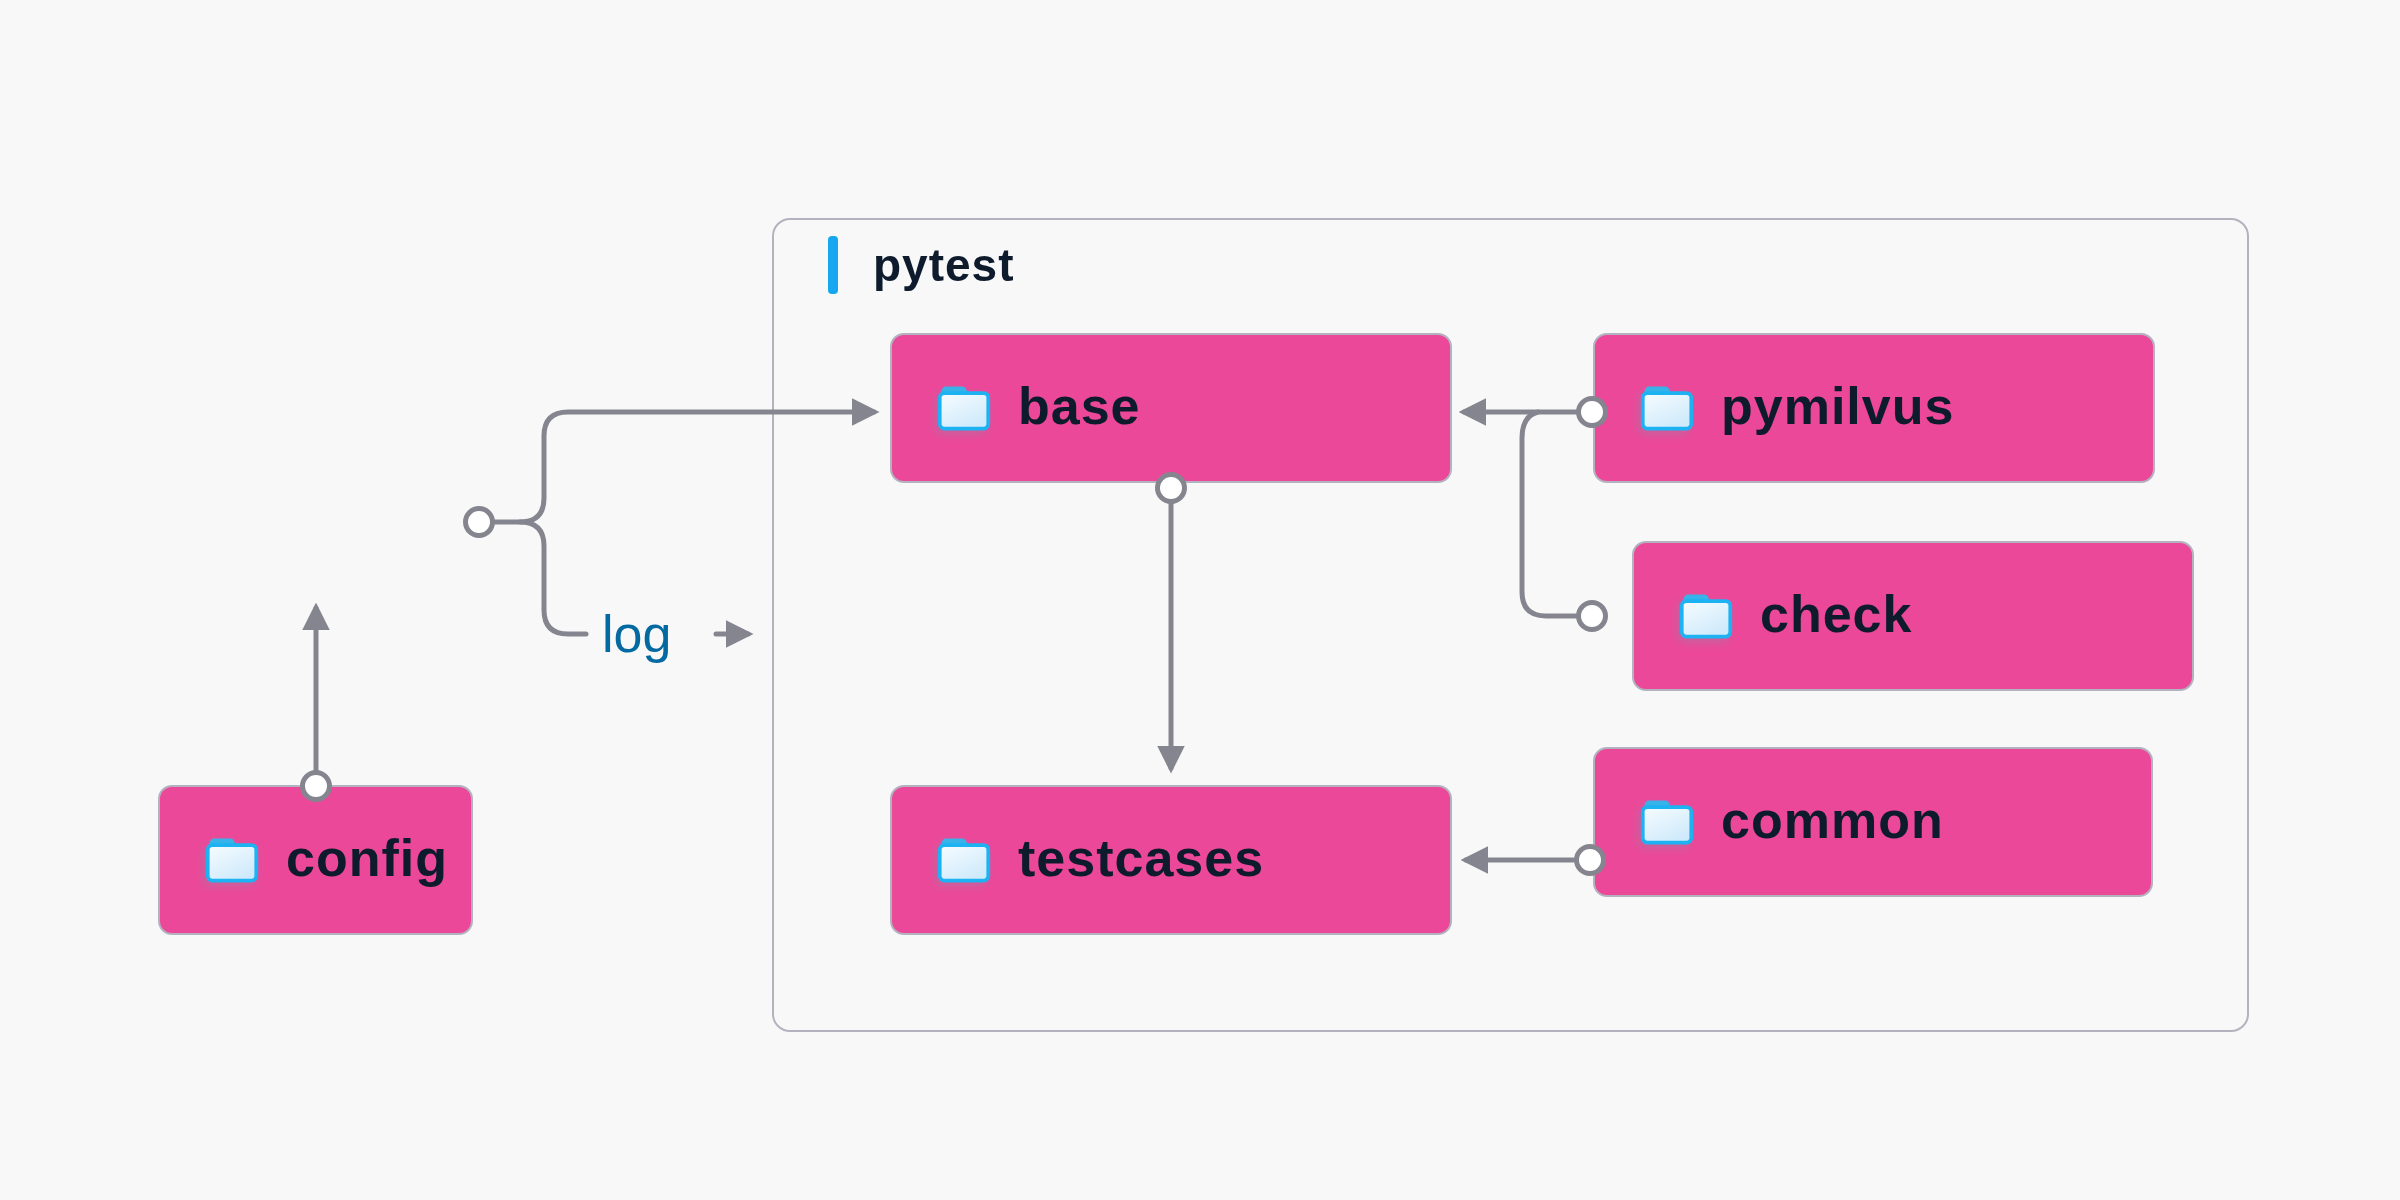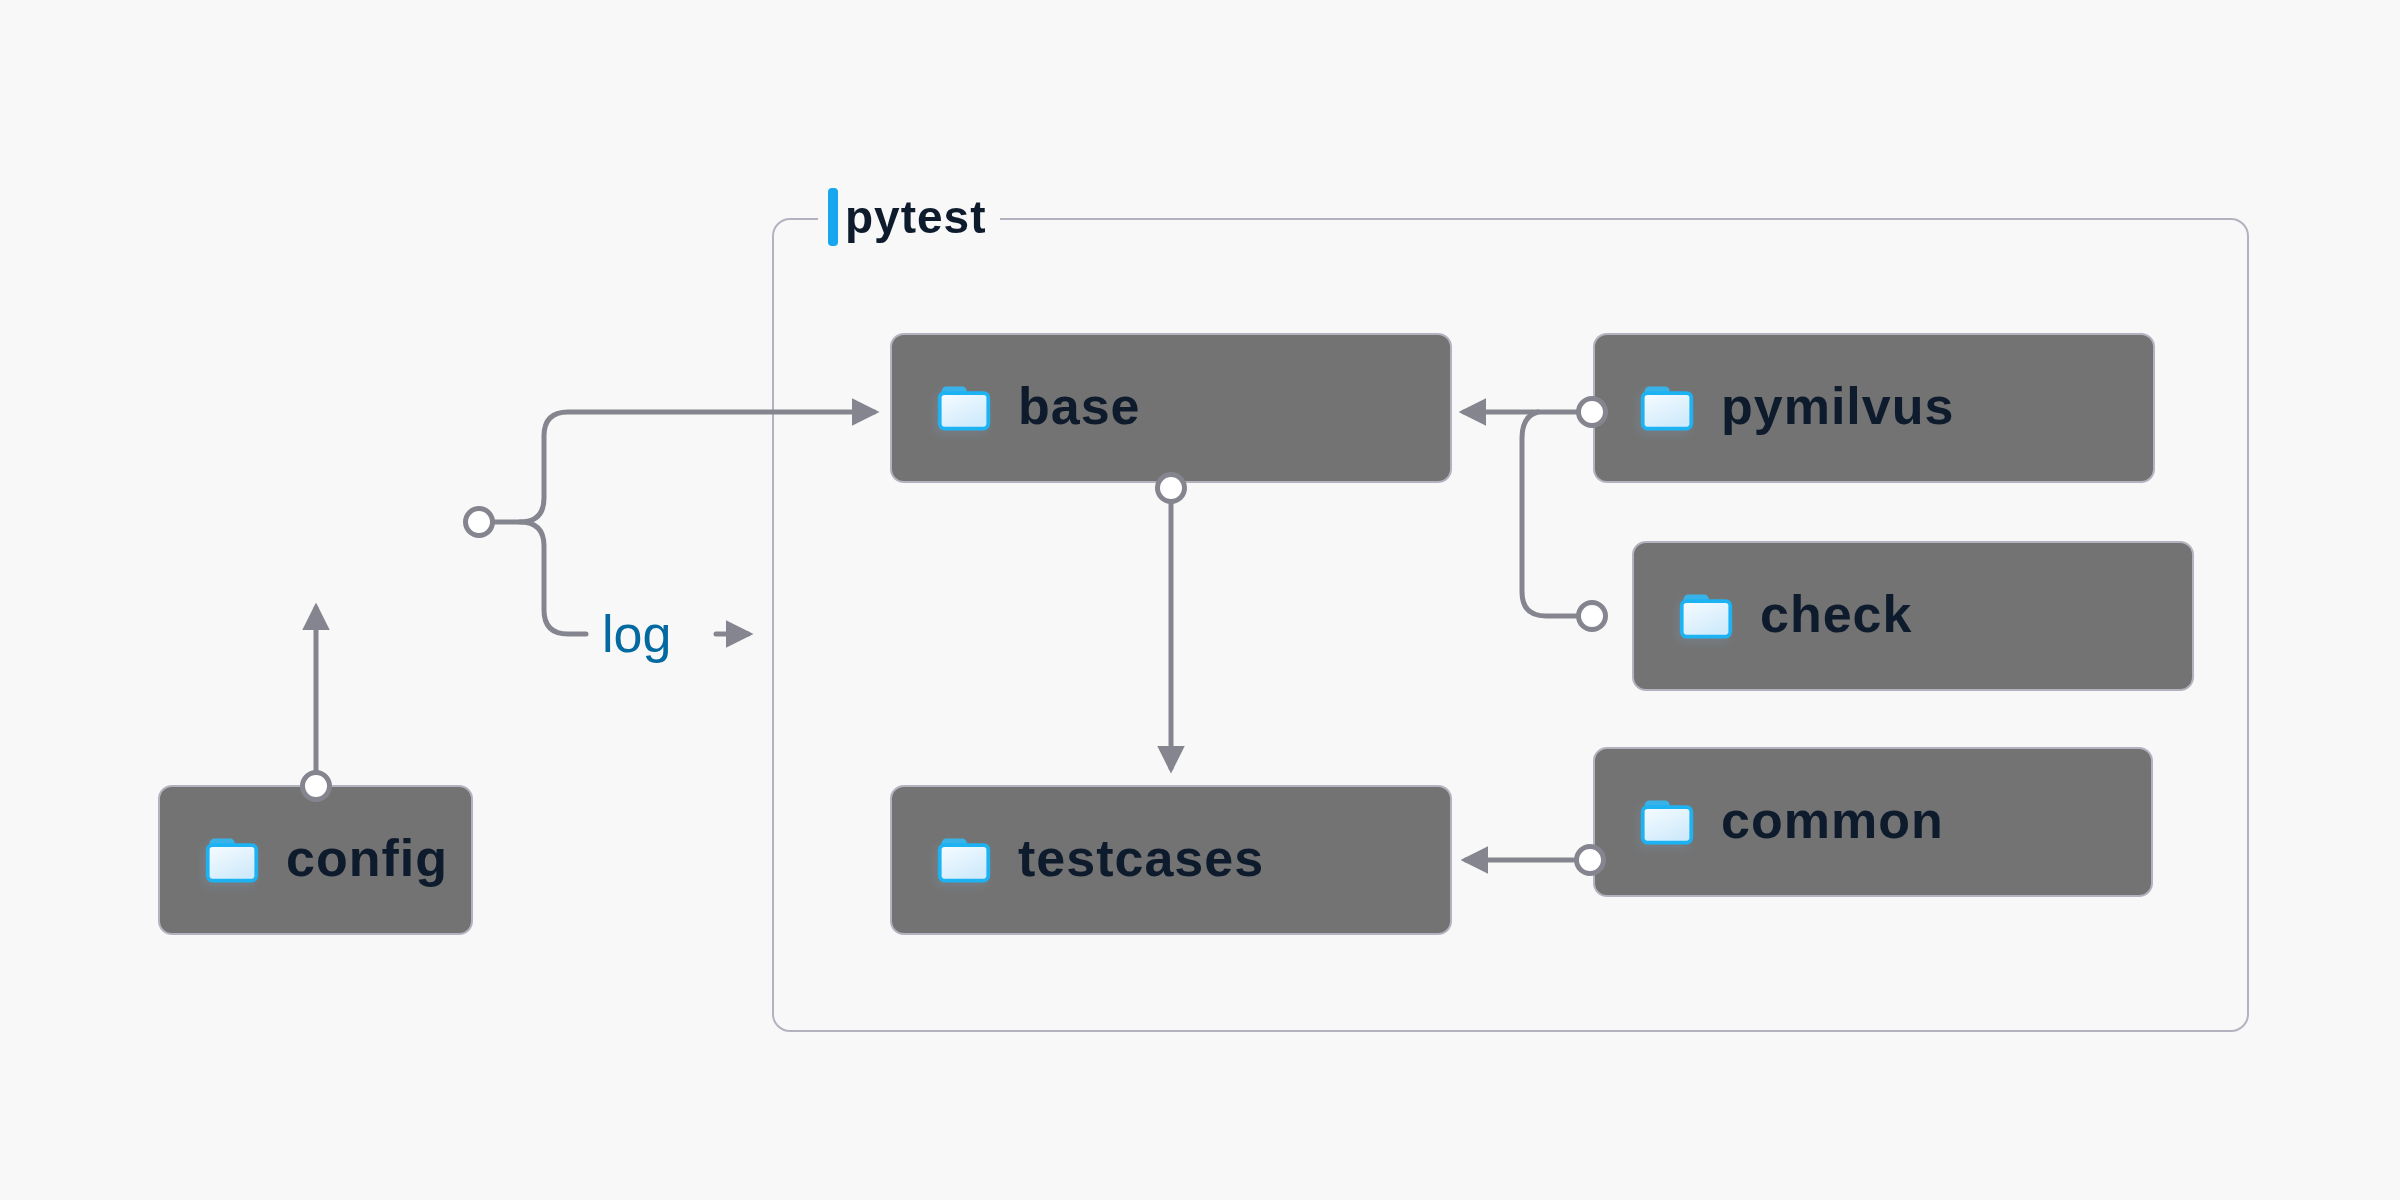--- a/index.html
+++ b/index.html
@@ -6,29 +6,29 @@
   .canvas{
     position:relative;width:2400px;height:1200px;overflow:hidden;
     background:#f8f8f9;
     font-family:"Liberation Sans", sans-serif;
   }
   .group-box{
     position:absolute;border:2px solid #b3b3c0;border-radius:18px;
     background:transparent;z-index:1;
   }
   .group-label{
-    position:absolute;display:flex;align-items:center;gap:7px;
-    background:#f8f8f9;padding:0 14px 0 10px;z-index:5;height:62px;
+    position:absolute;display:flex;align-items:center;gap:35px;
+    background:#f8f8f9;padding:0 14px 0 10px;z-index:5;height:62px;margin-top:48px;
   }
   .group-bar{width:10px;height:58px;border-radius:4px;background:#16a7f0;}
   .group-text{
     font-size:46px;font-weight:600;color:#0d1b2c;letter-spacing:1px;line-height:1;
   }
   .node{
-    position:absolute;background:#737373;border:2px solid #b3b3c0;border-radius:14px;
+    position:absolute;background:#ec4899;border:2px solid #b3b3c0;border-radius:14px;
     display:flex;align-items:center;gap:26px;padding-left:44px;box-sizing:border-box;
     z-index:2;
   }
   .nlabel{
     font-size:52px;font-weight:600;color:#0d1b2c;letter-spacing:1px;line-height:1;
     padding-bottom:4px;
   }
   .folder{
     flex:0 0 auto;
     filter:drop-shadow(-3px 4px 4px rgba(125,145,165,0.35));

